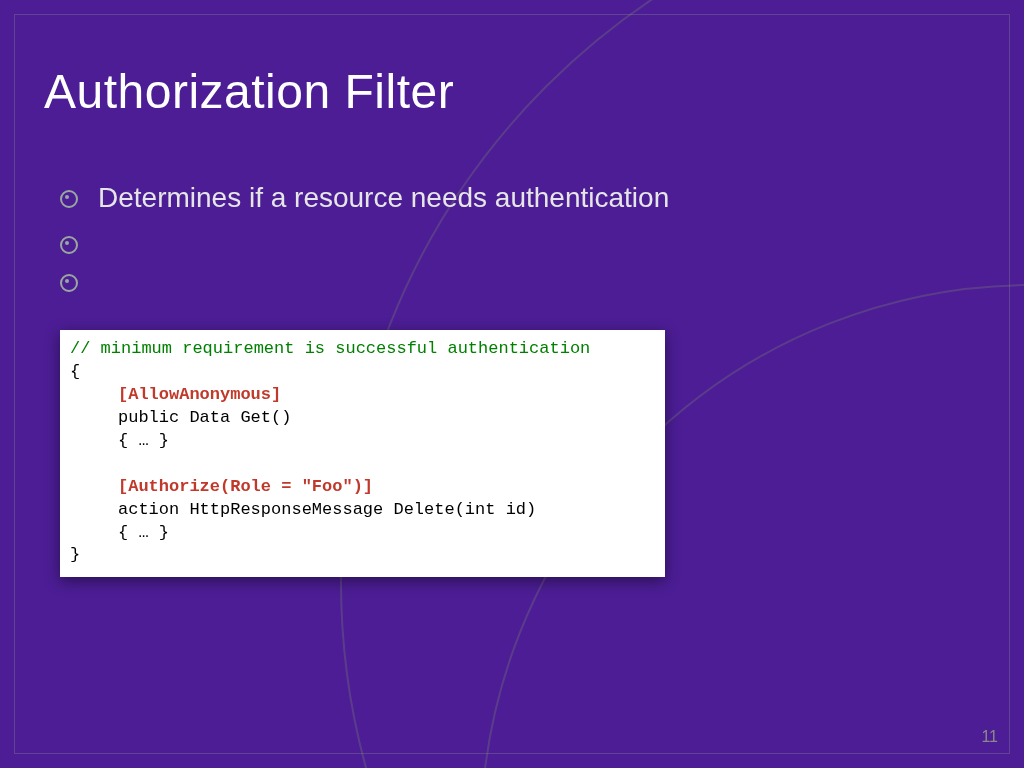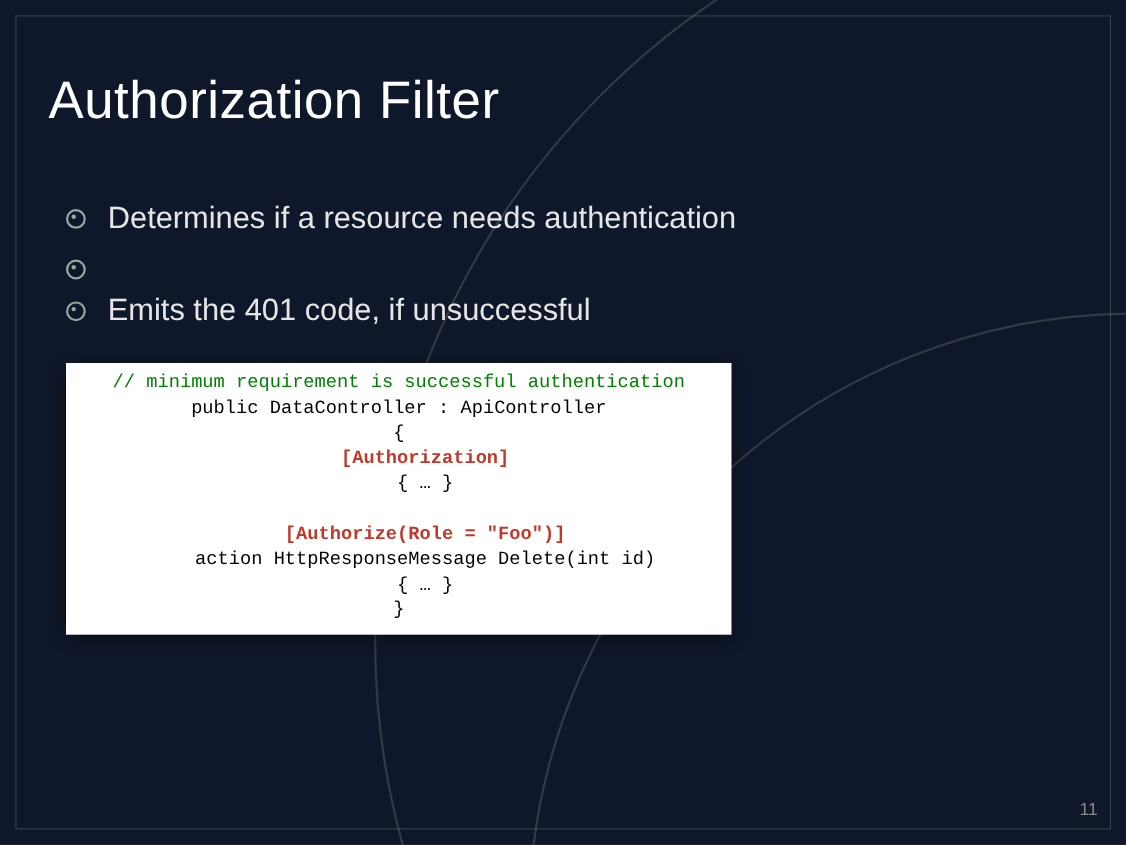--- a/index.html
+++ b/index.html
@@ -8,21 +8,21 @@
     width: 1024px;
     height: 768px;
     overflow: hidden;
     font-family: "Segoe UI", "Helvetica Neue", Arial, sans-serif;
     background: #3a3a3a;
   }
   .slide {
     position: relative;
     width: 1024px;
     height: 768px;
-    background: #0f172a;
+    background: #4c1d95;
     box-sizing: border-box;
     padding-left: 32px;
   }
   
   .arc1, .arc2 {
     position: absolute;
     border-radius: 50%;
     border: 2px solid rgba(120,120,120,0.35);
     pointer-events: none;
   }
@@ -98,21 +98,20 @@
     top: 330px;
     width: 605px;
     background: #ffffff;
     box-shadow: 0 4px 14px rgba(0,0,0,0.45);
     padding: 8px 10px 10px 10px;
     box-sizing: border-box;
     font-family: Consolas, "Courier New", monospace;
     font-size: 17px;
     line-height: 1.35;
     color: #000000;
-    text-align: center;
   }
   .code-line { white-space: pre; }
   .c-comment { color: #008000; }
   .c-attr    { color: #c0392b; font-weight: bold; }
   .c-indent1 { padding-left: 48px; display: inline-block; }
   .page-num {
     position: absolute;
     right: 26px;
     bottom: 22px;
     color: #8a8a8a;
@@ -134,29 +133,28 @@
   <div class="bullets">
     <div class="bullet-row">
       <span class="bullet-icon"></span>
       <span class="bullet-text">Determines if a resource needs authentication</span>
     </div>
     <div class="bullet-row">
       <span class="bullet-icon"></span>
     </div>
     <div class="bullet-row">
       <span class="bullet-icon"></span>
-      <span class="bullet-text">Emits the 401 code, if unsuccessful</span>
     </div>
   </div>
 
   <div class="code-box">
     <div class="code-line c-comment">// minimum requirement is successful authentication</div>
-    <div class="code-line">public DataController : ApiController</div>
     <div class="code-line">{</div>
-    <div class="code-line"><span class="c-indent1 c-attr">[Authorization]</span></div>
+    <div class="code-line"><span class="c-indent1 c-attr">[AllowAnonymous]</span></div>
+    <div class="code-line"><span class="c-indent1">public Data Get()</span></div>
     <div class="code-line"><span class="c-indent1">{ … }</span></div>
     <div class="code-line">&nbsp;</div>
     <div class="code-line"><span class="c-indent1 c-attr">[Authorize(Role = "Foo")]</span></div>
     <div class="code-line"><span class="c-indent1">action HttpResponseMessage Delete(int id)</span></div>
     <div class="code-line"><span class="c-indent1">{ … }</span></div>
     <div class="code-line">}</div>
   </div>
 
   <div class="page-num">11</div>
 </div>

